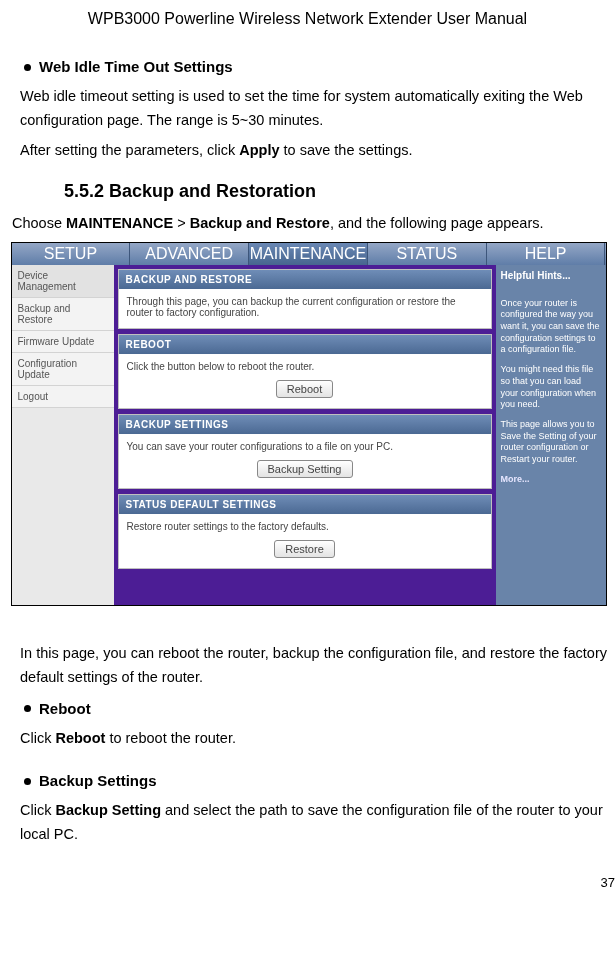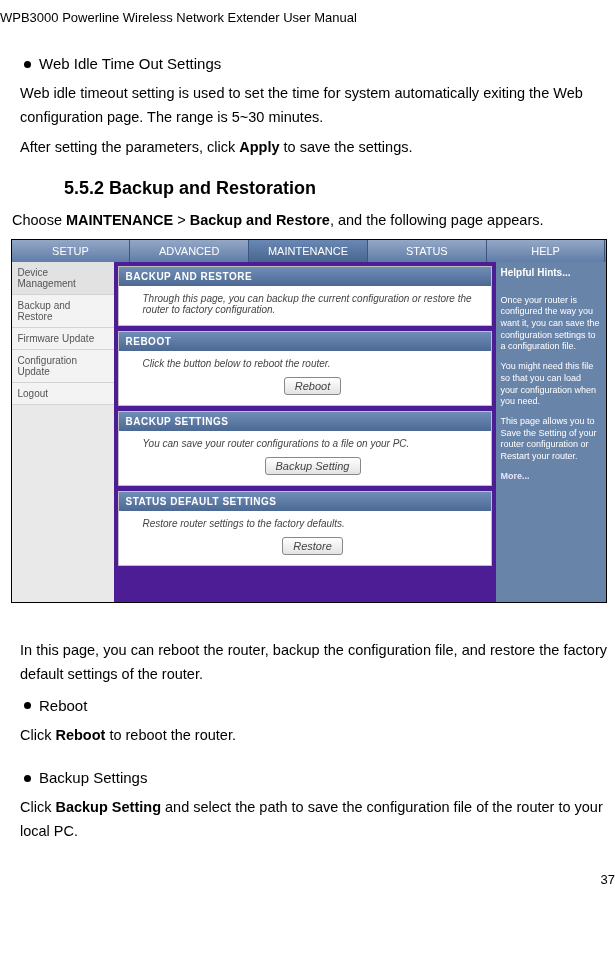--- a/index.html
+++ b/index.html
@@ -8,28 +8,29 @@
     font-family: Arial, Helvetica, sans-serif;
     font-size: 14px;
     color: #000;
     width: 615px;
     background: #fff;
   }
   .page {
     padding: 10px 0 20px 0;
   }
   .doc-header {
-    font-size: 13px;
+    text-align: center;
+    font-size: 16px;
     margin-bottom: 30px;
   }
   .content {
     padding: 0 8px 0 10px;
   }
   .bullet-heading {
-    font-weight: normal;
+    font-weight: bold;
     font-size: 15px;
     margin: 10px 0 10px 14px;
   }
   .bullet-heading .dot {
     display:inline-block;
     width:7px; height:7px;
     background:#000; border-radius:50%;
     margin-right:8px;
     vertical-align: middle;
     position: relative;
@@ -61,21 +62,21 @@
   .router-tabs {
     display: flex;
     background: linear-gradient(#94a7c6, #5f7da8);
     height: 22px;
   }
   .router-tab {
     flex:1;
     text-align:center;
     line-height:22px;
     color:#fff;
-    font-size:11px;
+    font-size:16px;
     border-right:1px solid #3d567b;
     cursor:pointer;
   }
   .router-tab.active {
     background: linear-gradient(#6a88b4, #47658f);
   }
   .router-body {
     display:flex;
     background:#4c1d95;
     min-height: 340px;
@@ -108,24 +109,23 @@
   }
   .panel-title {
     background: linear-gradient(#6f8db7, #4b6993);
     color:#fff;
     font-size:10px;
     font-weight:bold;
     padding:4px 7px;
     letter-spacing:0.5px;
   }
   .panel-body {
-    padding:7px 8px 10px 24px;
+    padding:7px 8px 10px 8px;
     font-size:10px;
     color:#444;
-    font-style:italic;
   }
   .panel-body .btn-row {
     text-align:center;
     margin-top:8px;
   }
   .ui-btn {
     display:inline-block;
     padding:2px 10px;
     font-size:11px;
     border:1px solid #888;

